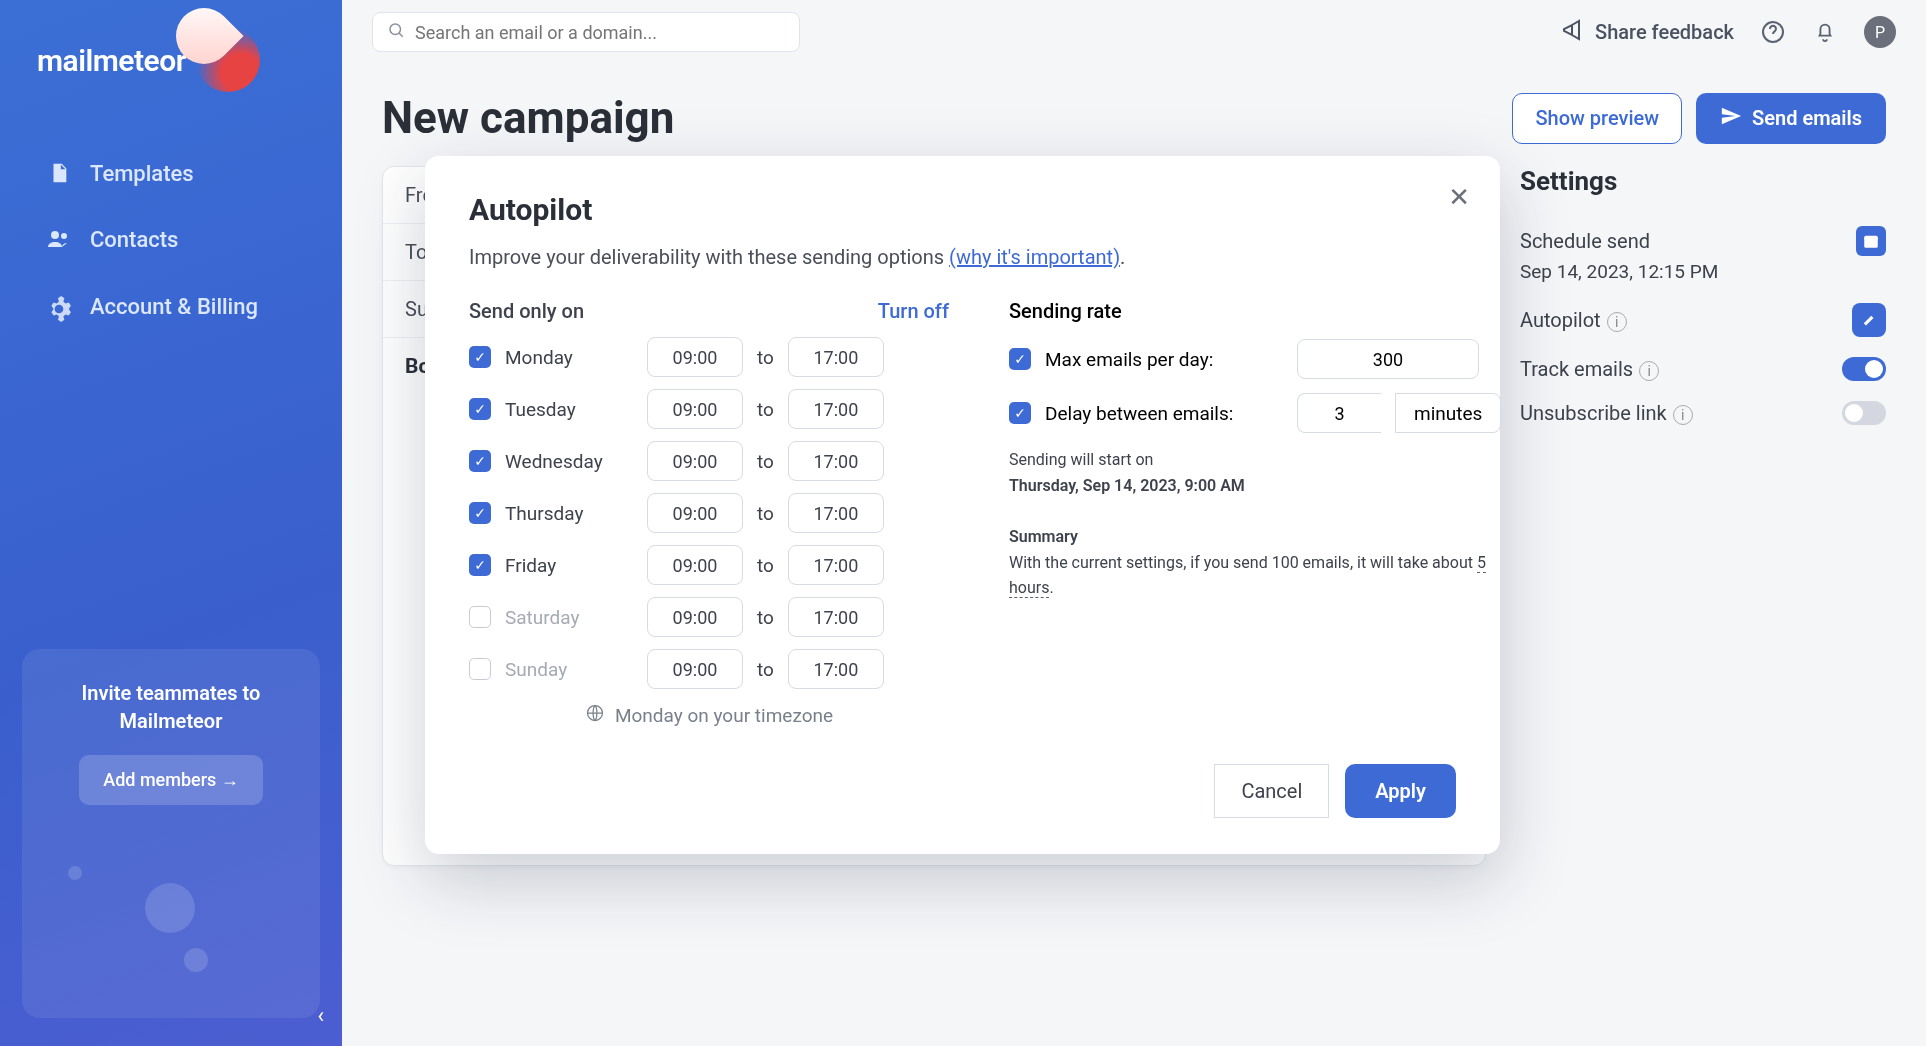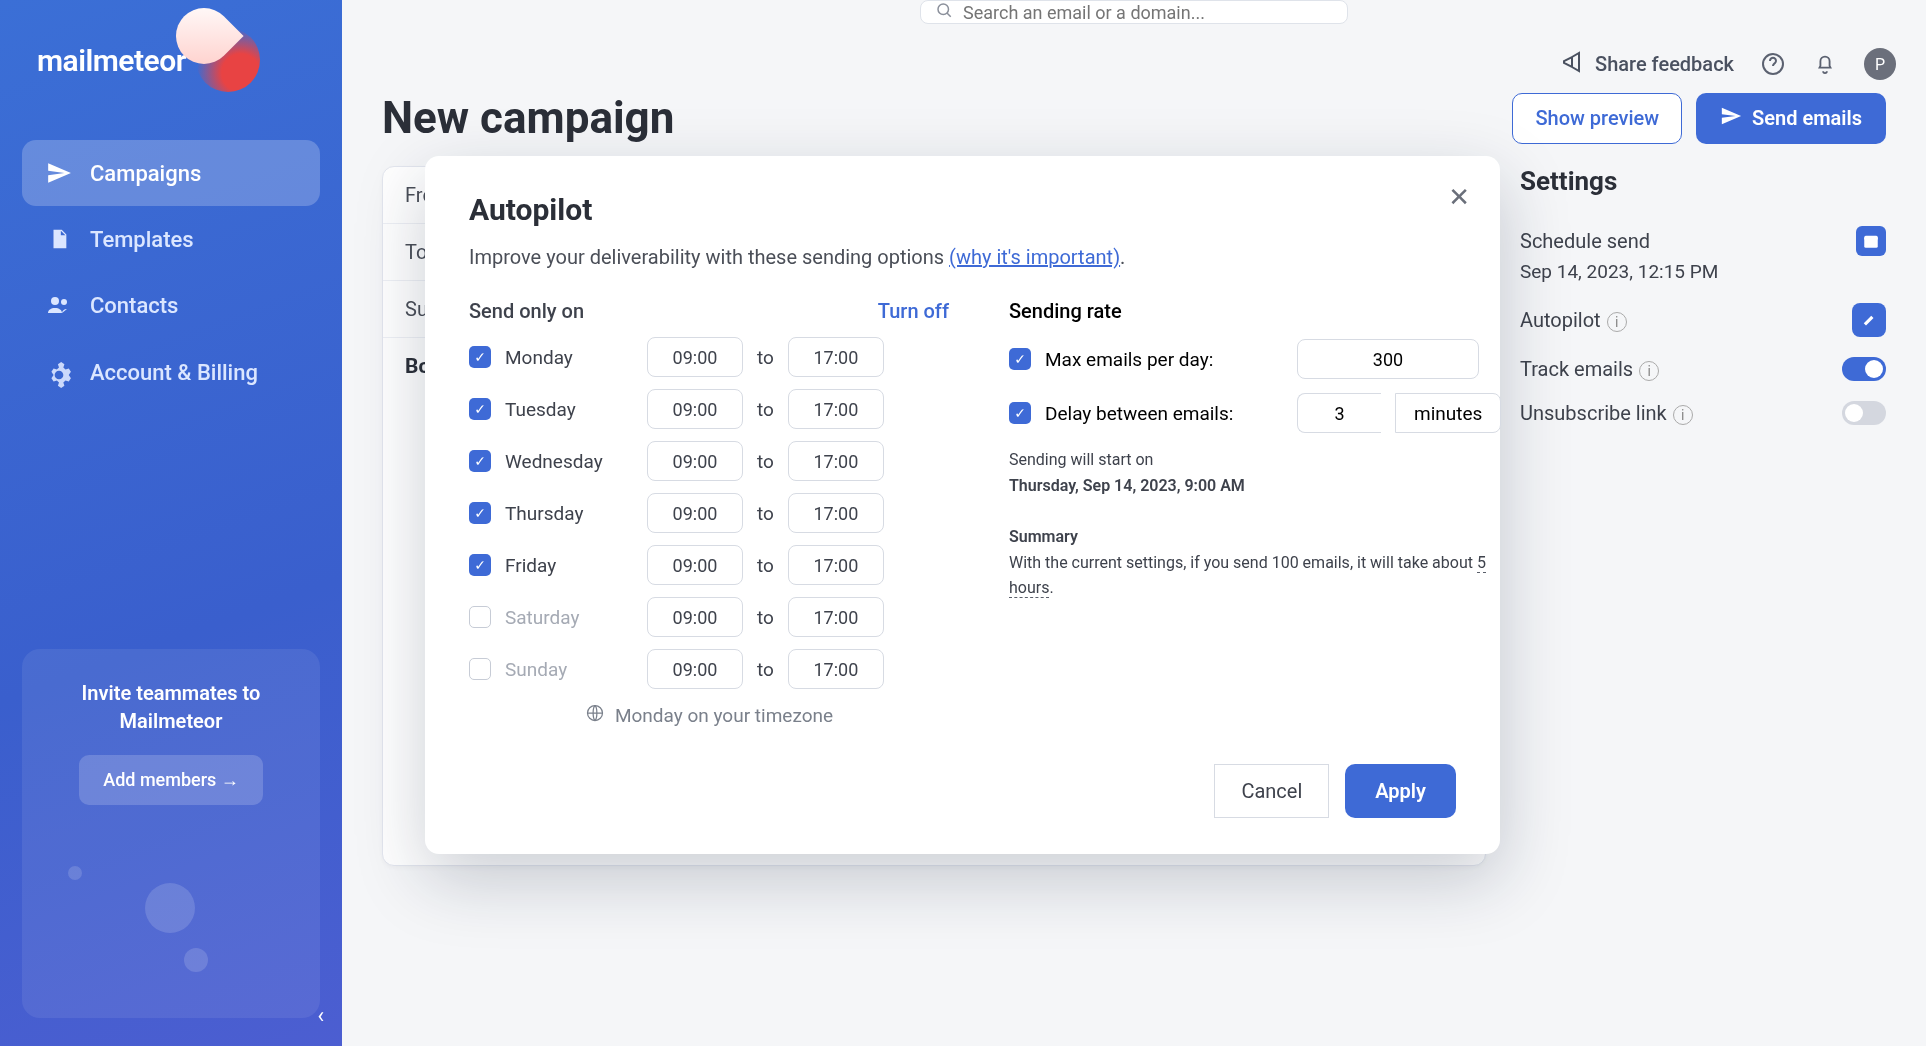--- a/index.html
+++ b/index.html
@@ -16,21 +16,21 @@
   .nav-icon { width:26px; height:26px; display:flex; align-items:center; justify-content:center;}
   .invite-card { margin-top:auto; background:rgba(255,255,255,0.08); border-radius:18px; padding:30px 20px 33px; text-align:center; position:relative; overflow:hidden;}
   .invite-title { font-size:20px; font-weight:600; line-height:1.4;}
   .add-members-btn { margin-top:20px; background:rgba(255,255,255,0.18); border:none; color:#fff; padding:14px 24px; border-radius:10px; font-size:18px; font-weight:500; cursor:pointer;}
   .invite-illu { height:170px; margin-top:10px; position:relative;}
   .planet { position:absolute; border-radius:50%; background:rgba(255,255,255,0.15);}
   .collapse-btn { position:absolute; bottom:18px; right:18px; background:none; border:none; color:#fff; font-size:22px; cursor:pointer;}
 
   
   .main { flex:1; display:flex; flex-direction:column; }
-  .topbar { height:64px; display:flex; align-items:center; padding:0 30px; gap:24px;flex-direction:column;}
+  .topbar { height:64px; display:flex; align-items:center; padding:0 30px; gap:24px;}
   .search-wrap { width:428px; border:1px solid #dfe3ea; background:#fff; border-radius:8px; display:flex; align-items:center; padding:0 14px; height:40px;}
   .search-input { border:none; outline:none; font-size:18px; color:#6c7483; flex:1;}
   .topbar-right { margin-left:auto; display:flex; align-items:center; gap:26px; color:#555;}
   .share-fb { display:flex; align-items:center; gap:10px; font-size:20px; font-weight:500; cursor:pointer; color:#4a5160;}
   .tb-icon { width:26px; height:26px; cursor:pointer; color:#5b6170; display:flex;align-items:center;justify-content:center;}
   .avatar { width:32px;height:32px;border-radius:50%; background:#6b6f7b; color:#fff; display:flex;align-items:center;justify-content:center; font-size:16px;}
 
   .content { padding:28px 40px; position:relative;}
   .title-row { display:flex; align-items:center; margin-bottom:22px; }
   .page-title { font-size:44px; font-weight:700; color:#2b2f38;}
@@ -93,28 +93,20 @@
 </style>
 </head>
 <body>
 
 <aside class="sidebar">
   <div class="logo">
     <span class="logo-text">mailmeteor</span>
     <span class="logo-meteor"></span>
   </div>
 
-  <div class="nav-item active">
-    <span class="nav-icon">
-      <svg width="26" height="26" viewBox="0 0 24 24" fill="currentColor">
-          <path d="M2 21l21-9L2 3v7l15 2-15 2z"></path>
-        </svg>
-    </span>
-    <span>Campaigns</span>
-  </div>
   <div class="nav-item">
     <span class="nav-icon">
       <svg width="22" height="26" viewBox="0 0 24 24" fill="currentColor">
           <path d="M6 2h9l5 5v15H6zM14 3v5h5"></path>
         </svg>
     </span>
     <span>Templates</span>
   </div>
   <div class="nav-item">
     <span class="nav-icon">

